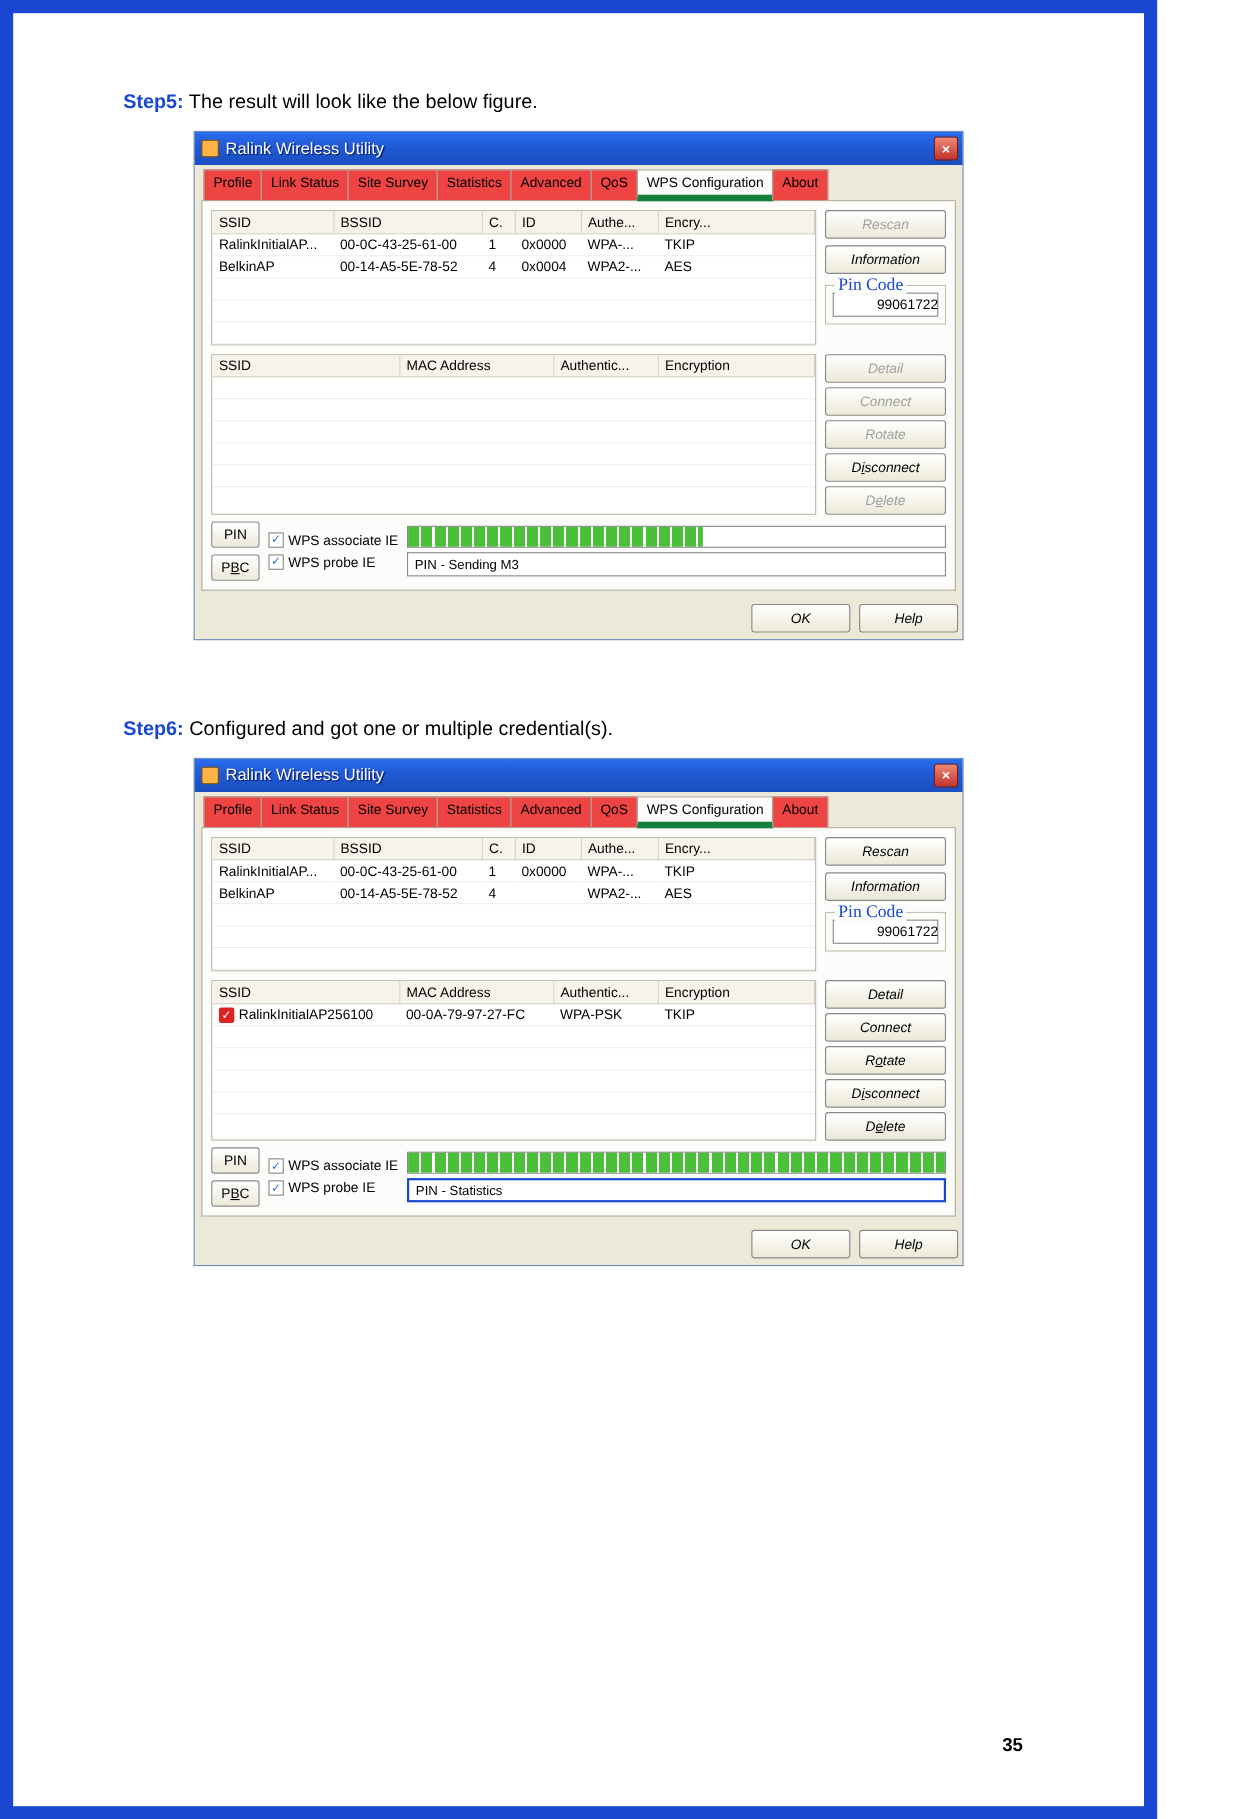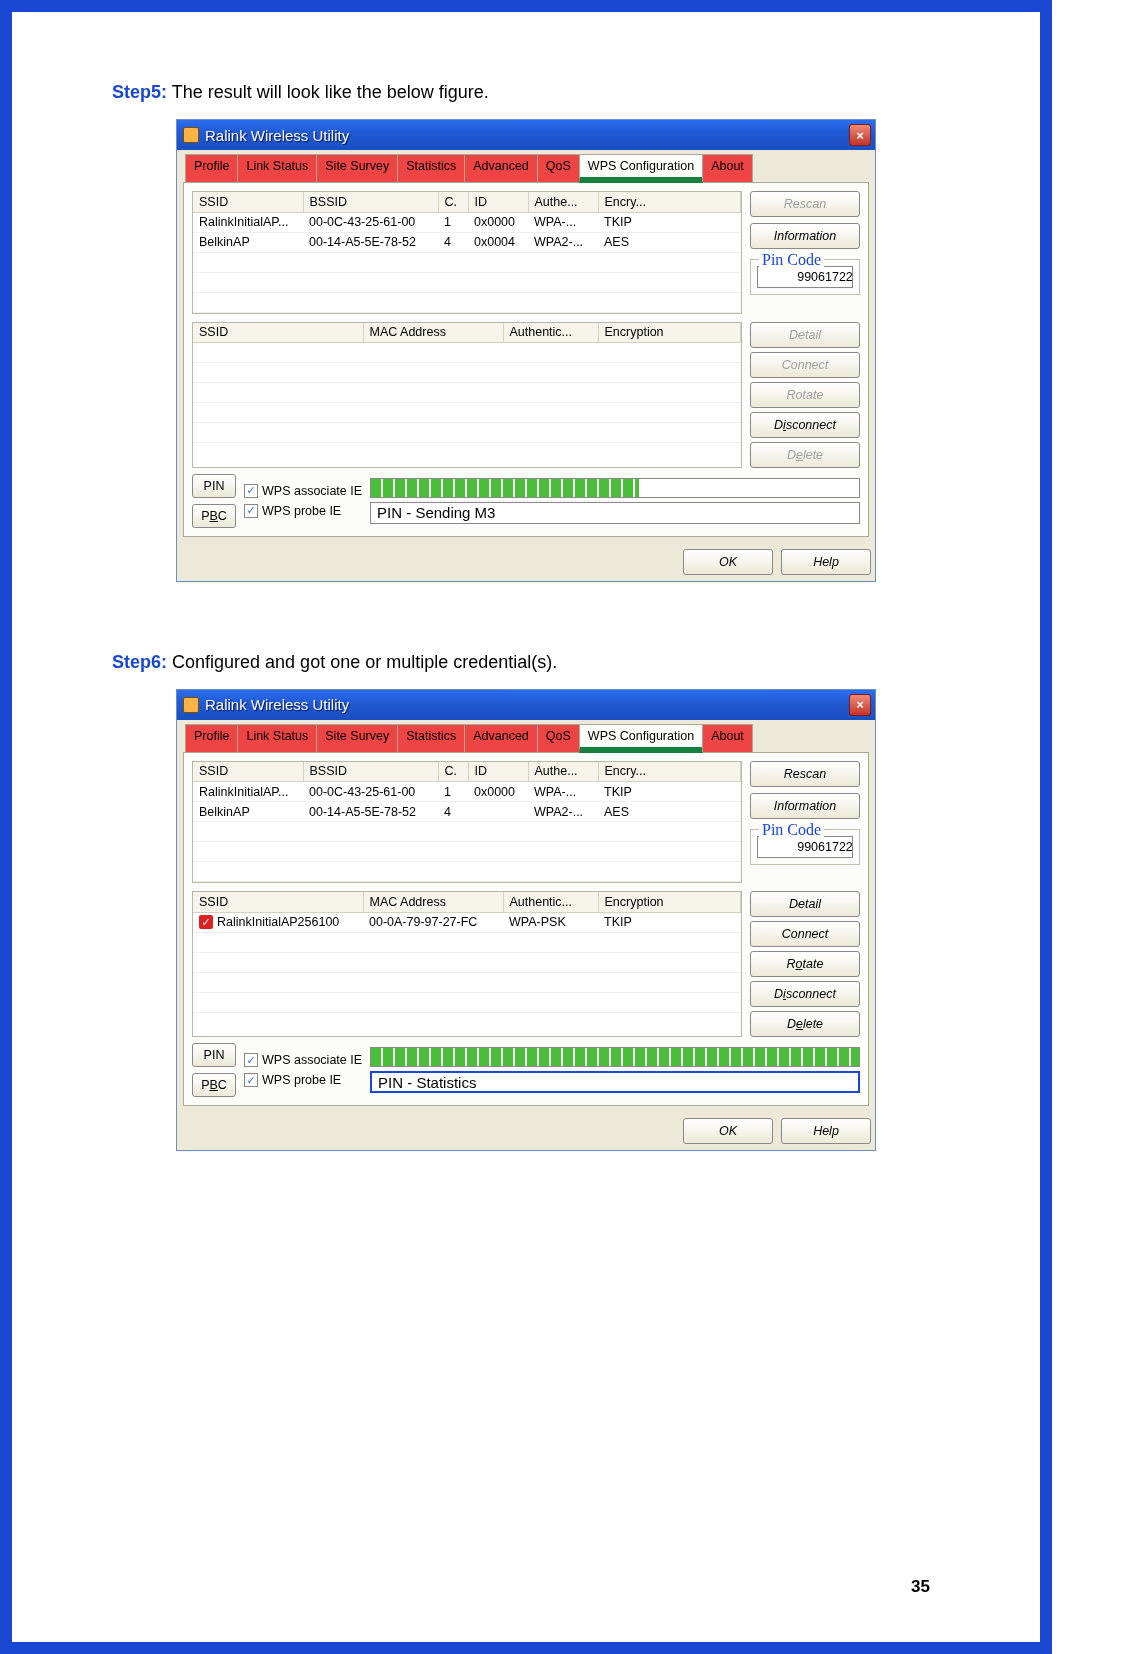--- a/index.html
+++ b/index.html
@@ -168,21 +168,21 @@
   .prog-fill {
     height: 100%;
     background: repeating-linear-gradient(to right,#4bbf3a 0,#4bbf3a 10px,#fff 10px,#fff 12px);
   }
   .status-line {
     border: 1px solid #888;
     background: #fff;
     height: 22px;
     display: flex; align-items: center;
     padding: 0 6px;
-    font-size: 15px;
+    font-size: 12px;
     margin-top: 4px;
   }
   .status-line.hilite { border: 2px solid #1947d1; }
   .ok-row { display: flex; justify-content: flex-end; gap: 8px; padding: 6px 4px; }
   .pg-num {
     position: absolute;
     bottom: 45px;
     right: 110px;
     font-weight: bold;
     font-size: 17px;

